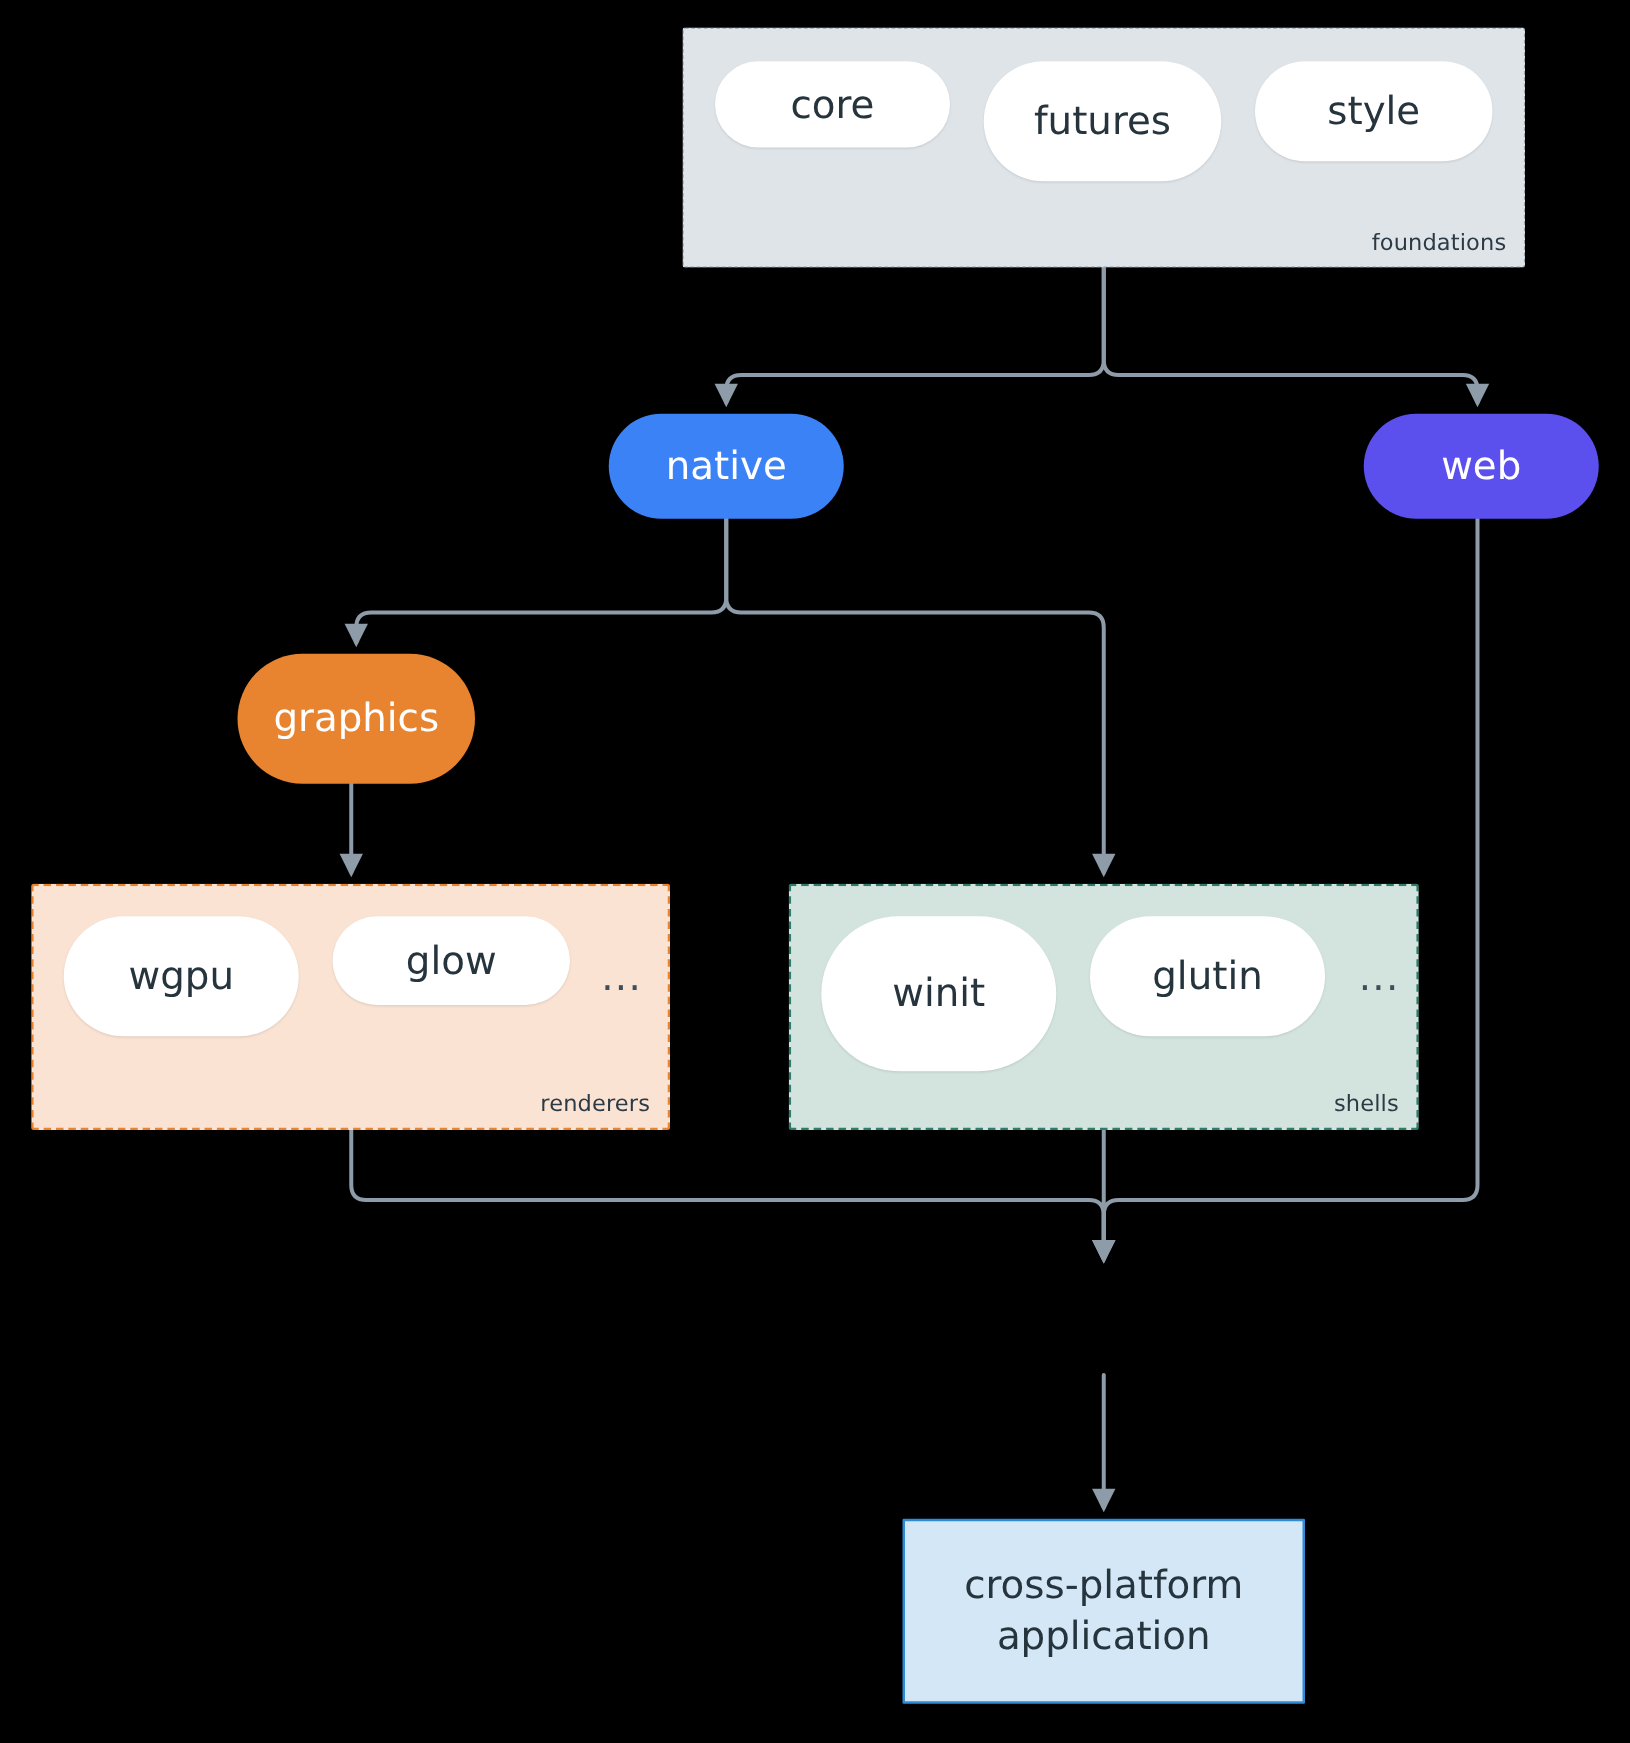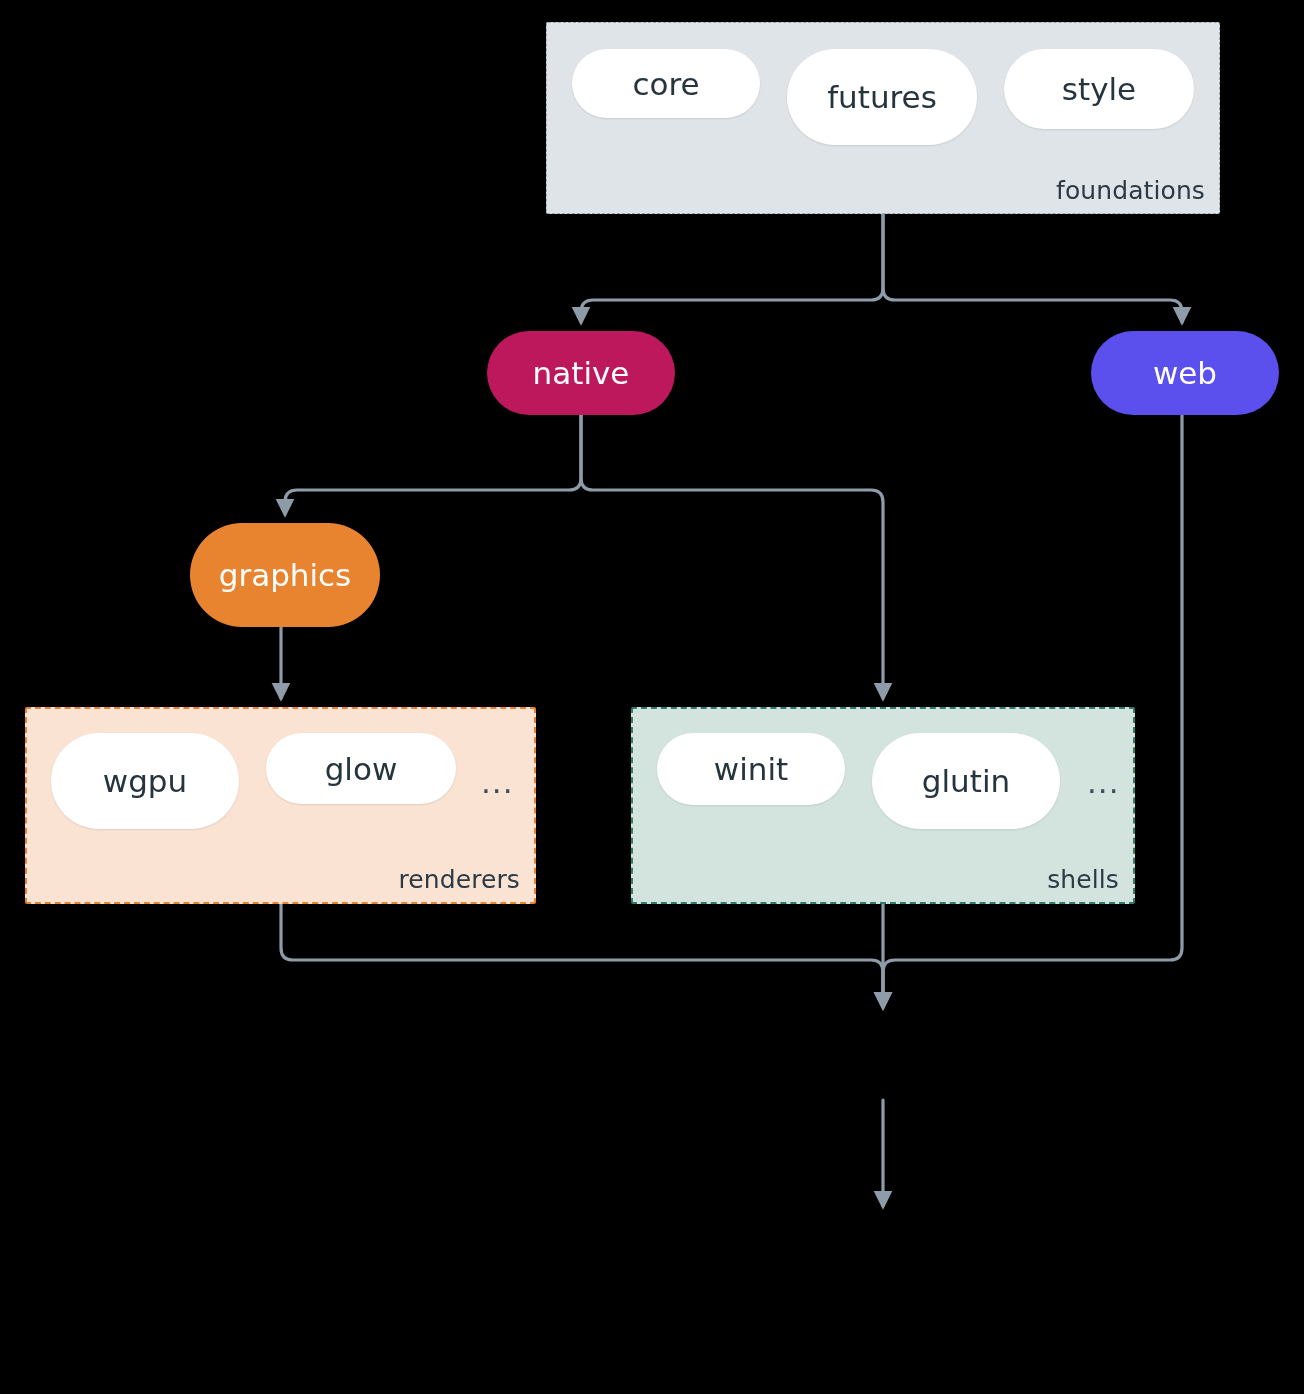--- a/index.html
+++ b/index.html
@@ -50,21 +50,21 @@
   
   .cluster {
     position: absolute;
     z-index: 2;
     box-sizing: border-box;
   }
   .cluster-label {
     position: absolute;
     right: 14px;
     bottom: 8px;
-    font-size: 25px;
+    font-size: 18px;
     color: #2b3a45;
     letter-spacing: 0.1px;
     white-space: nowrap;
   }
 
   .cluster-foundations {
     left: 546px;
     top: 22px;
     width: 674px;
     height: 192px;
@@ -99,21 +99,21 @@
     font-size: 31px;
     box-shadow: 0 1px 2px rgba(0,0,0,0.10);
   }
 
   
   .pill-solid {
     border-radius: 999px;
     color: #ffffff;
     font-size: 31px;
   }
-  .node-native  { background: #be185d; }
+  .node-native  { background: #3b82f6; }
   .node-web     { background: #5b50ee; }
   .node-graphics{ background: #e8832f; }
   .node-iced    { background: #2e8bd8; }
 
   
   .rect-node {
     background: #d4e7f7;
     border: 2px solid #2e8bd8;
     color: #25343d;
     font-size: 31px;
@@ -137,21 +137,21 @@
 
   .n-native   { left: 487px;  top: 331px; width: 188px; height: 84px; }
   .n-web      { left: 1091px; top: 331px; width: 188px; height: 84px; }
 
   .n-graphics { left: 190px;  top: 523px; width: 190px; height: 104px; }
 
   .n-wgpu     { left: 51px;   top: 733px; width: 188px; height: 96px; }
   .n-glow     { left: 266px;  top: 733px; width: 190px; height: 71px; }
   .e-renderers{ left: 481px;  top: 764px; }
 
-  .n-winit    { left: 657px;  top: 733px; width: 188px; height: 72px; }
+  .n-winit    { left: 657px;  top: 733px; width: 188px; height: 124px; }
   .n-glutin   { left: 872px;  top: 733px; width: 188px; height: 96px; }
   .e-shells   { left: 1087px; top: 764px; }
 
   .n-iced     { left: 787px;  top: 1016px; width: 190px; height: 84px; }
 
   .n-app      { left: 722px;  top: 1215px; width: 322px; height: 148px;
                 flex-direction: column; }
 </style>
 </head>
 <body>
@@ -206,14 +206,18 @@
   <span class="ellipsis e-renderers">...</span>
 
   <div class="cluster cluster-shells">
     <span class="cluster-label">shells</span>
   </div>
   <div class="node pill-white n-winit">winit</div>
   <div class="node pill-white n-glutin">glutin</div>
   <span class="ellipsis e-shells">...</span>
 
 
+  <div class="node rect-node n-app">
+    <span>cross-platform</span>
+    <span>application</span>
+  </div>
 
 </div>
 
 </body></html>

